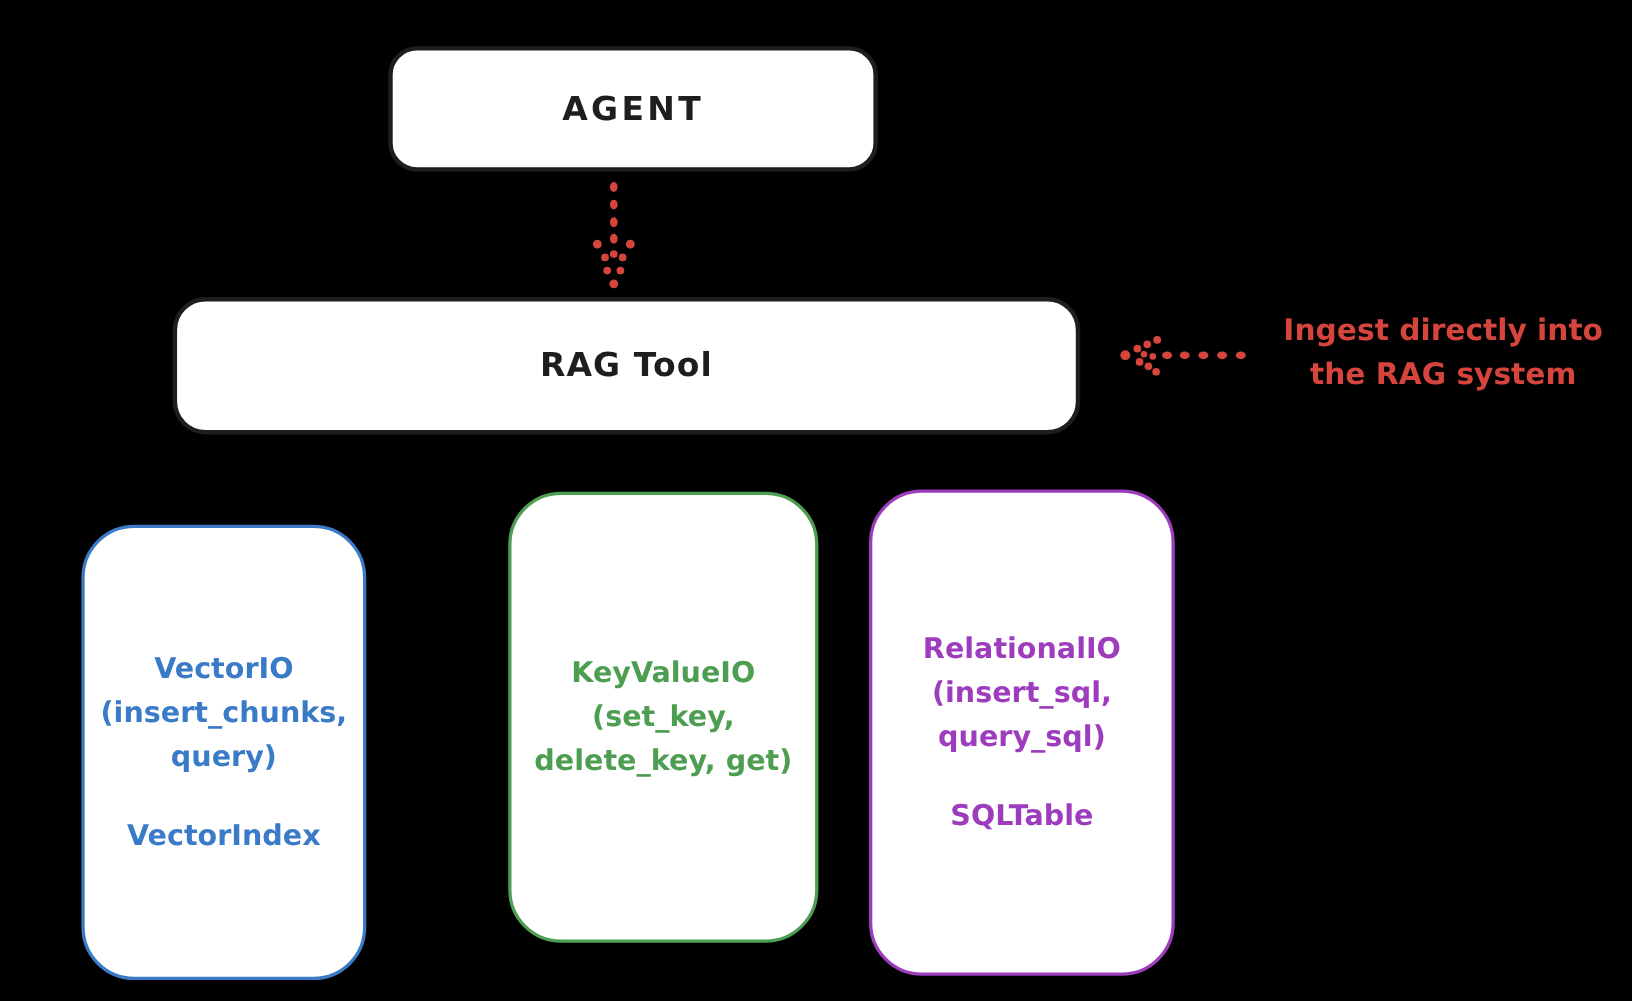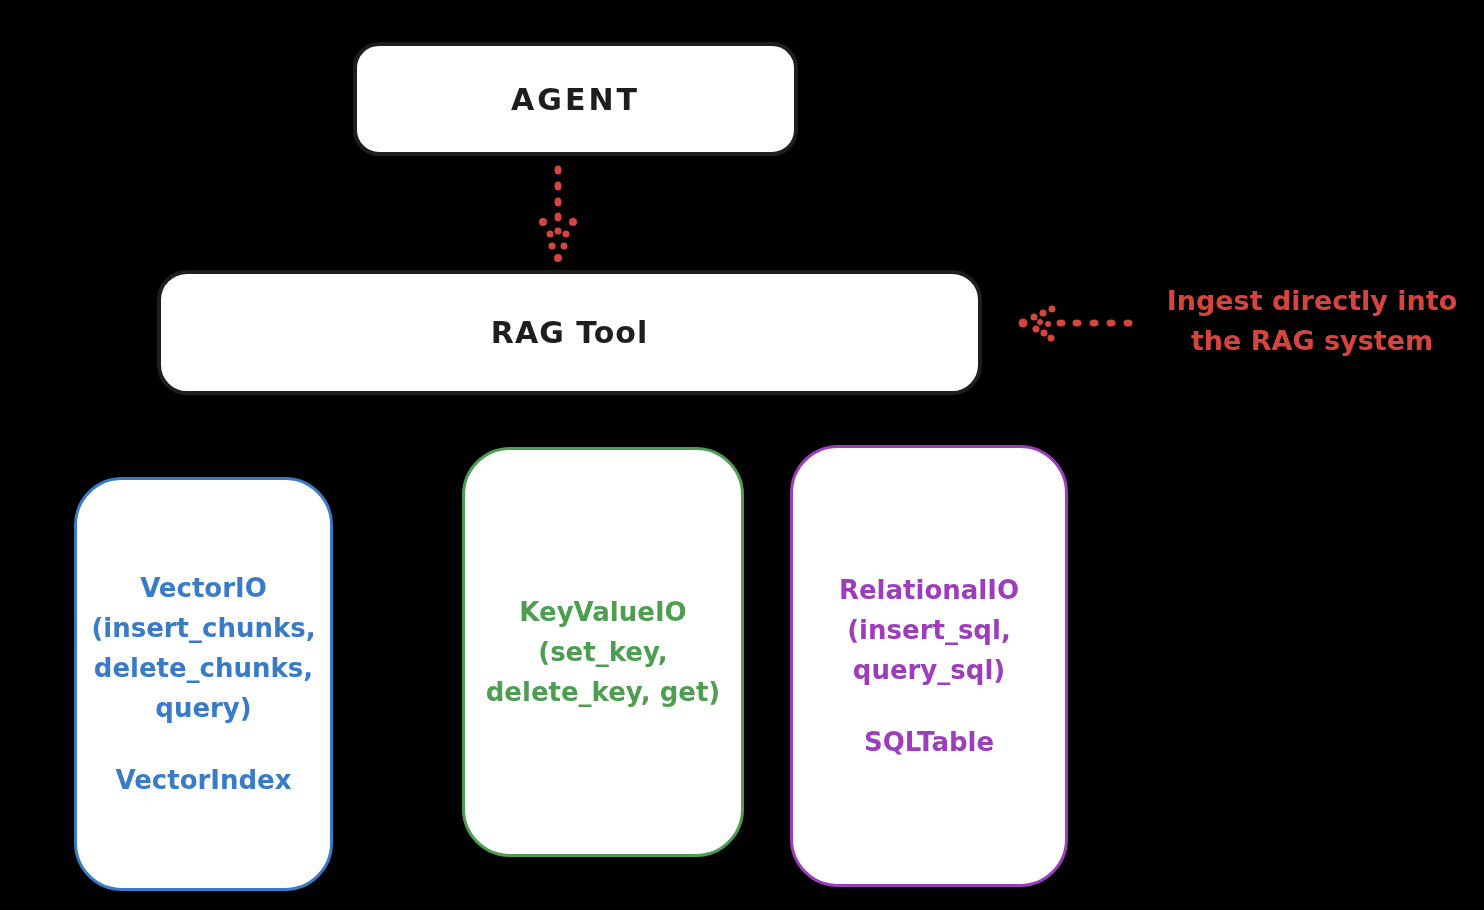--- a/index.html
+++ b/index.html
@@ -110,21 +110,20 @@
   </svg>
 
   <div class="annotation" style="--c: #d6453d;">
     <div>Ingest directly into</div>
     <div>the RAG system</div>
   </div>
 
   <div class="store" id="vector-store" style="--c: #3a7bc8;">
     <div>VectorIO</div>
     <div>(insert_chunks,</div>
-    <div>delete_chunks,</div>
     <div>query)</div>
     <div class="index-label">VectorIndex</div>
   </div>
 
   <div class="store" id="keyvalue-store" style="--c: #4e9e52;">
     <div>KeyValueIO</div>
     <div>(set_key,</div>
     <div>delete_key, get)</div>
   </div>
 

